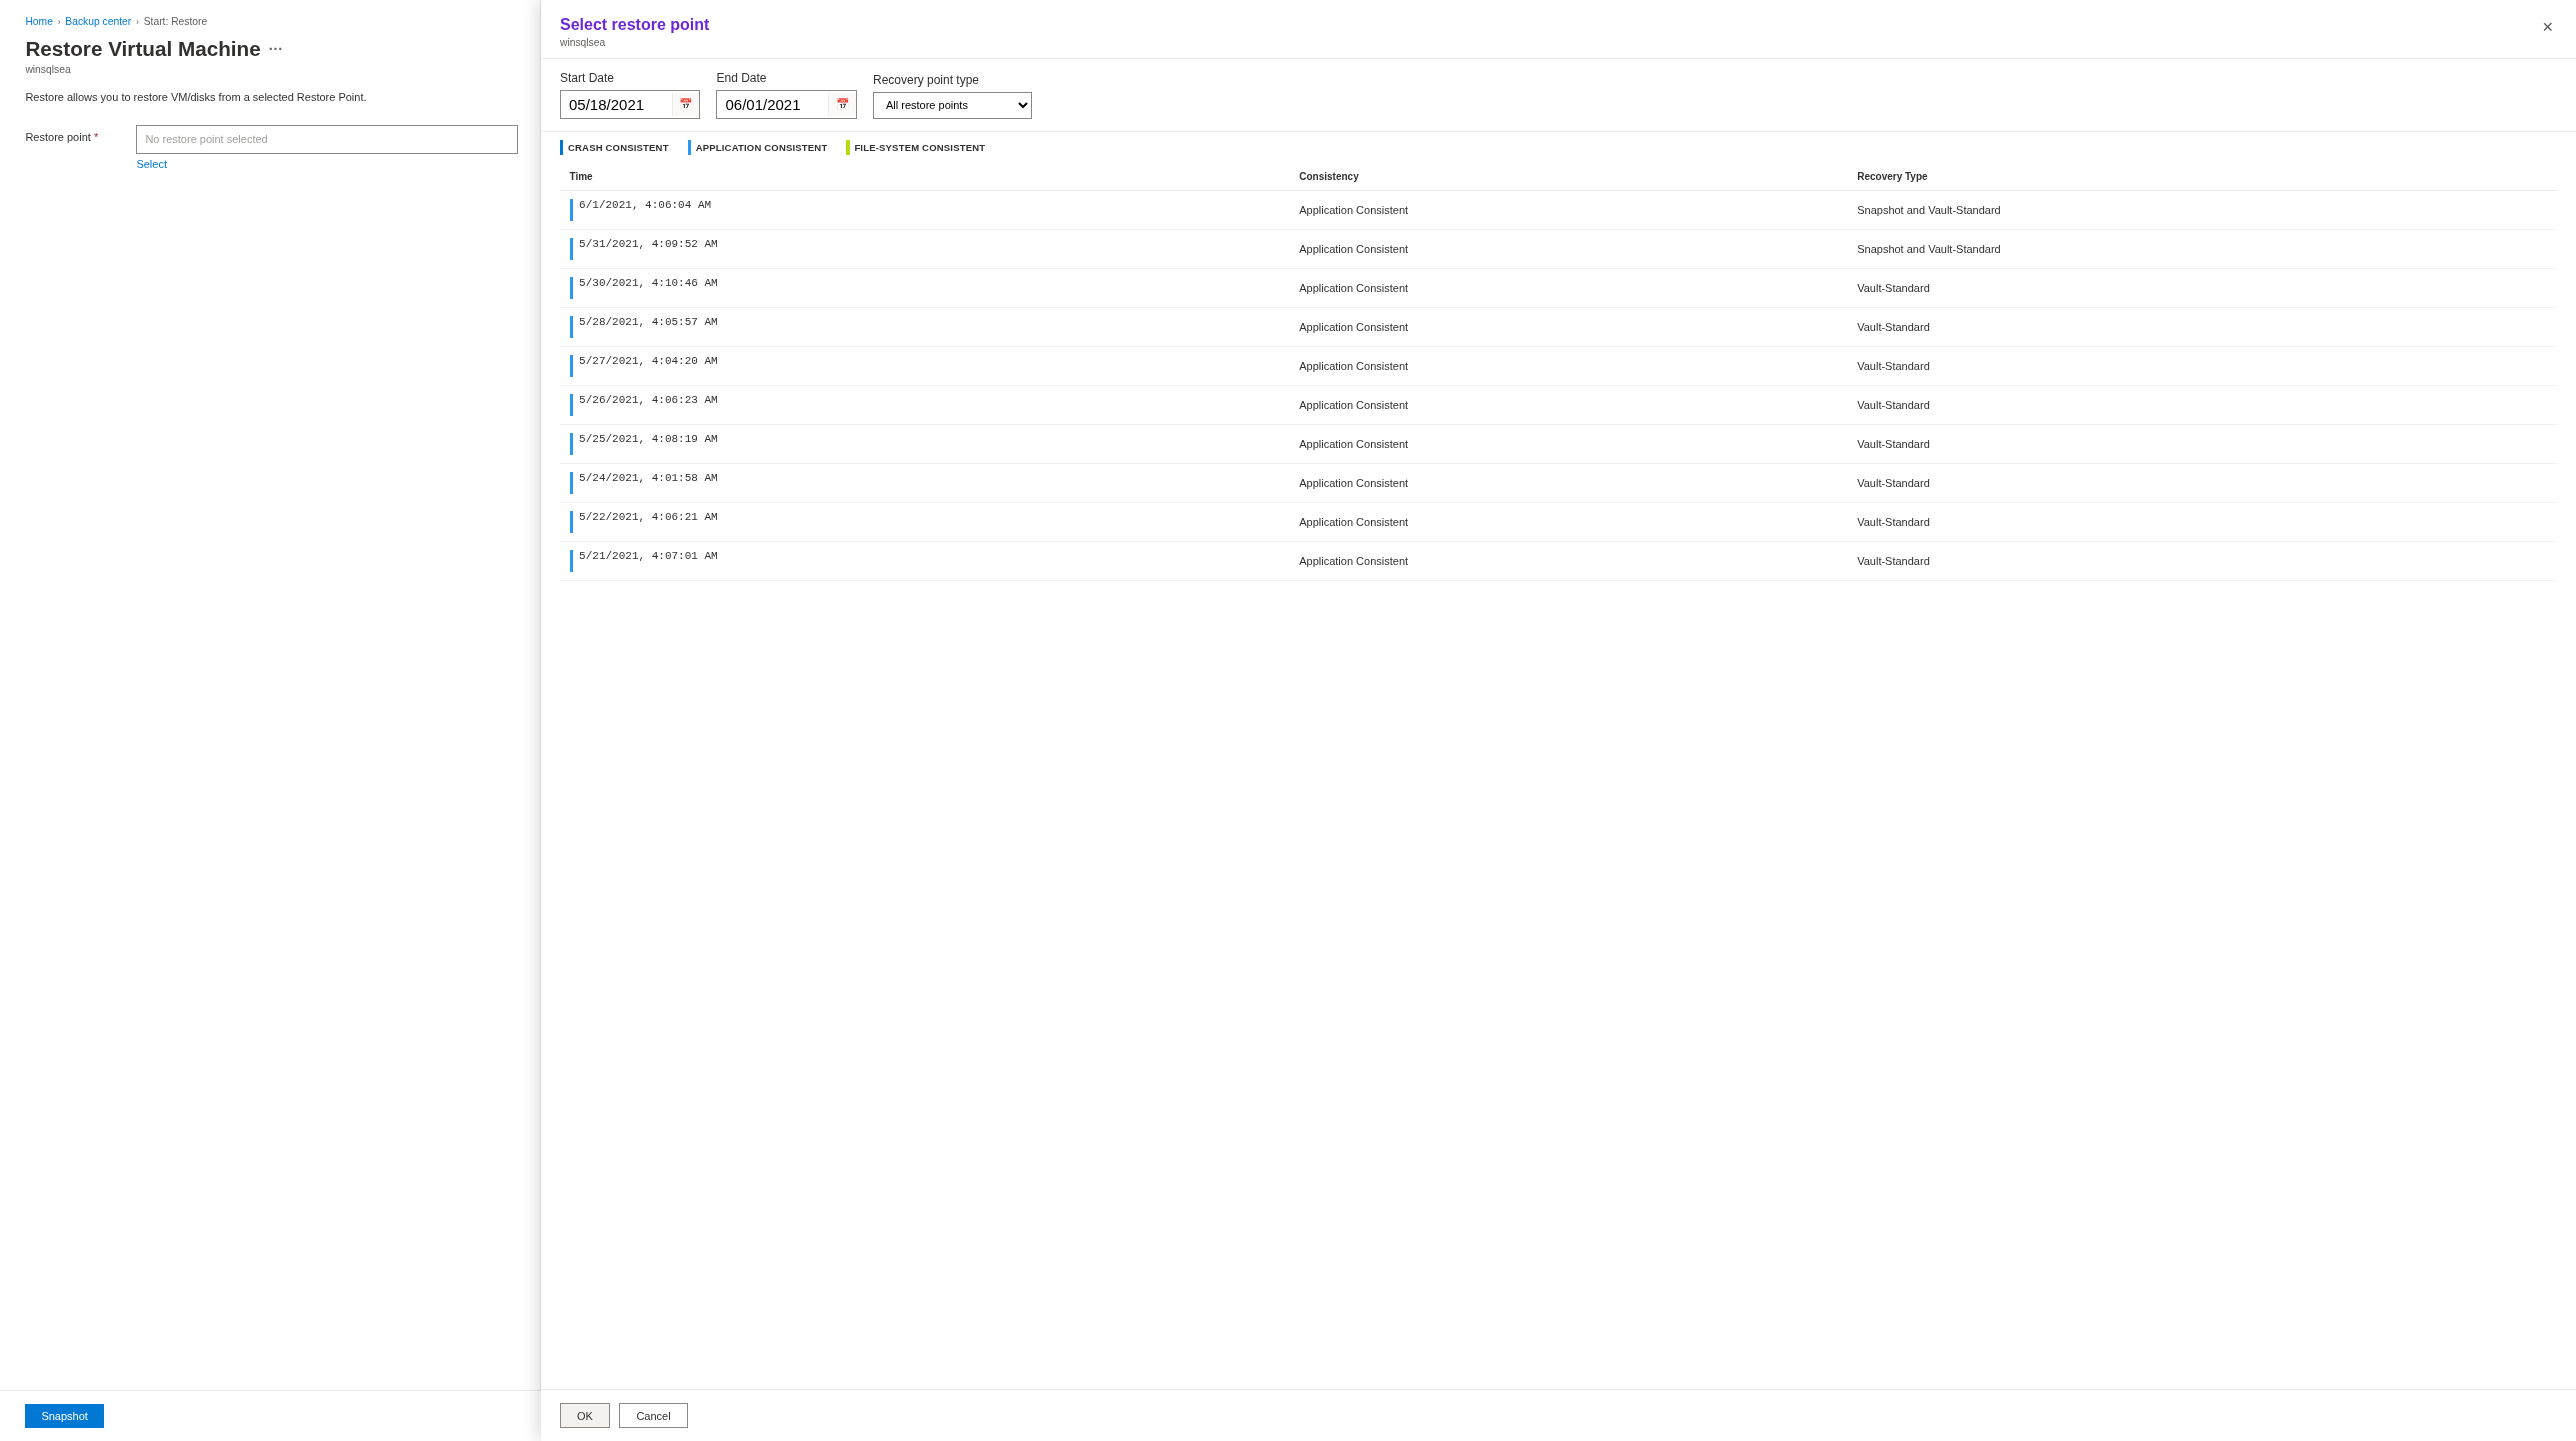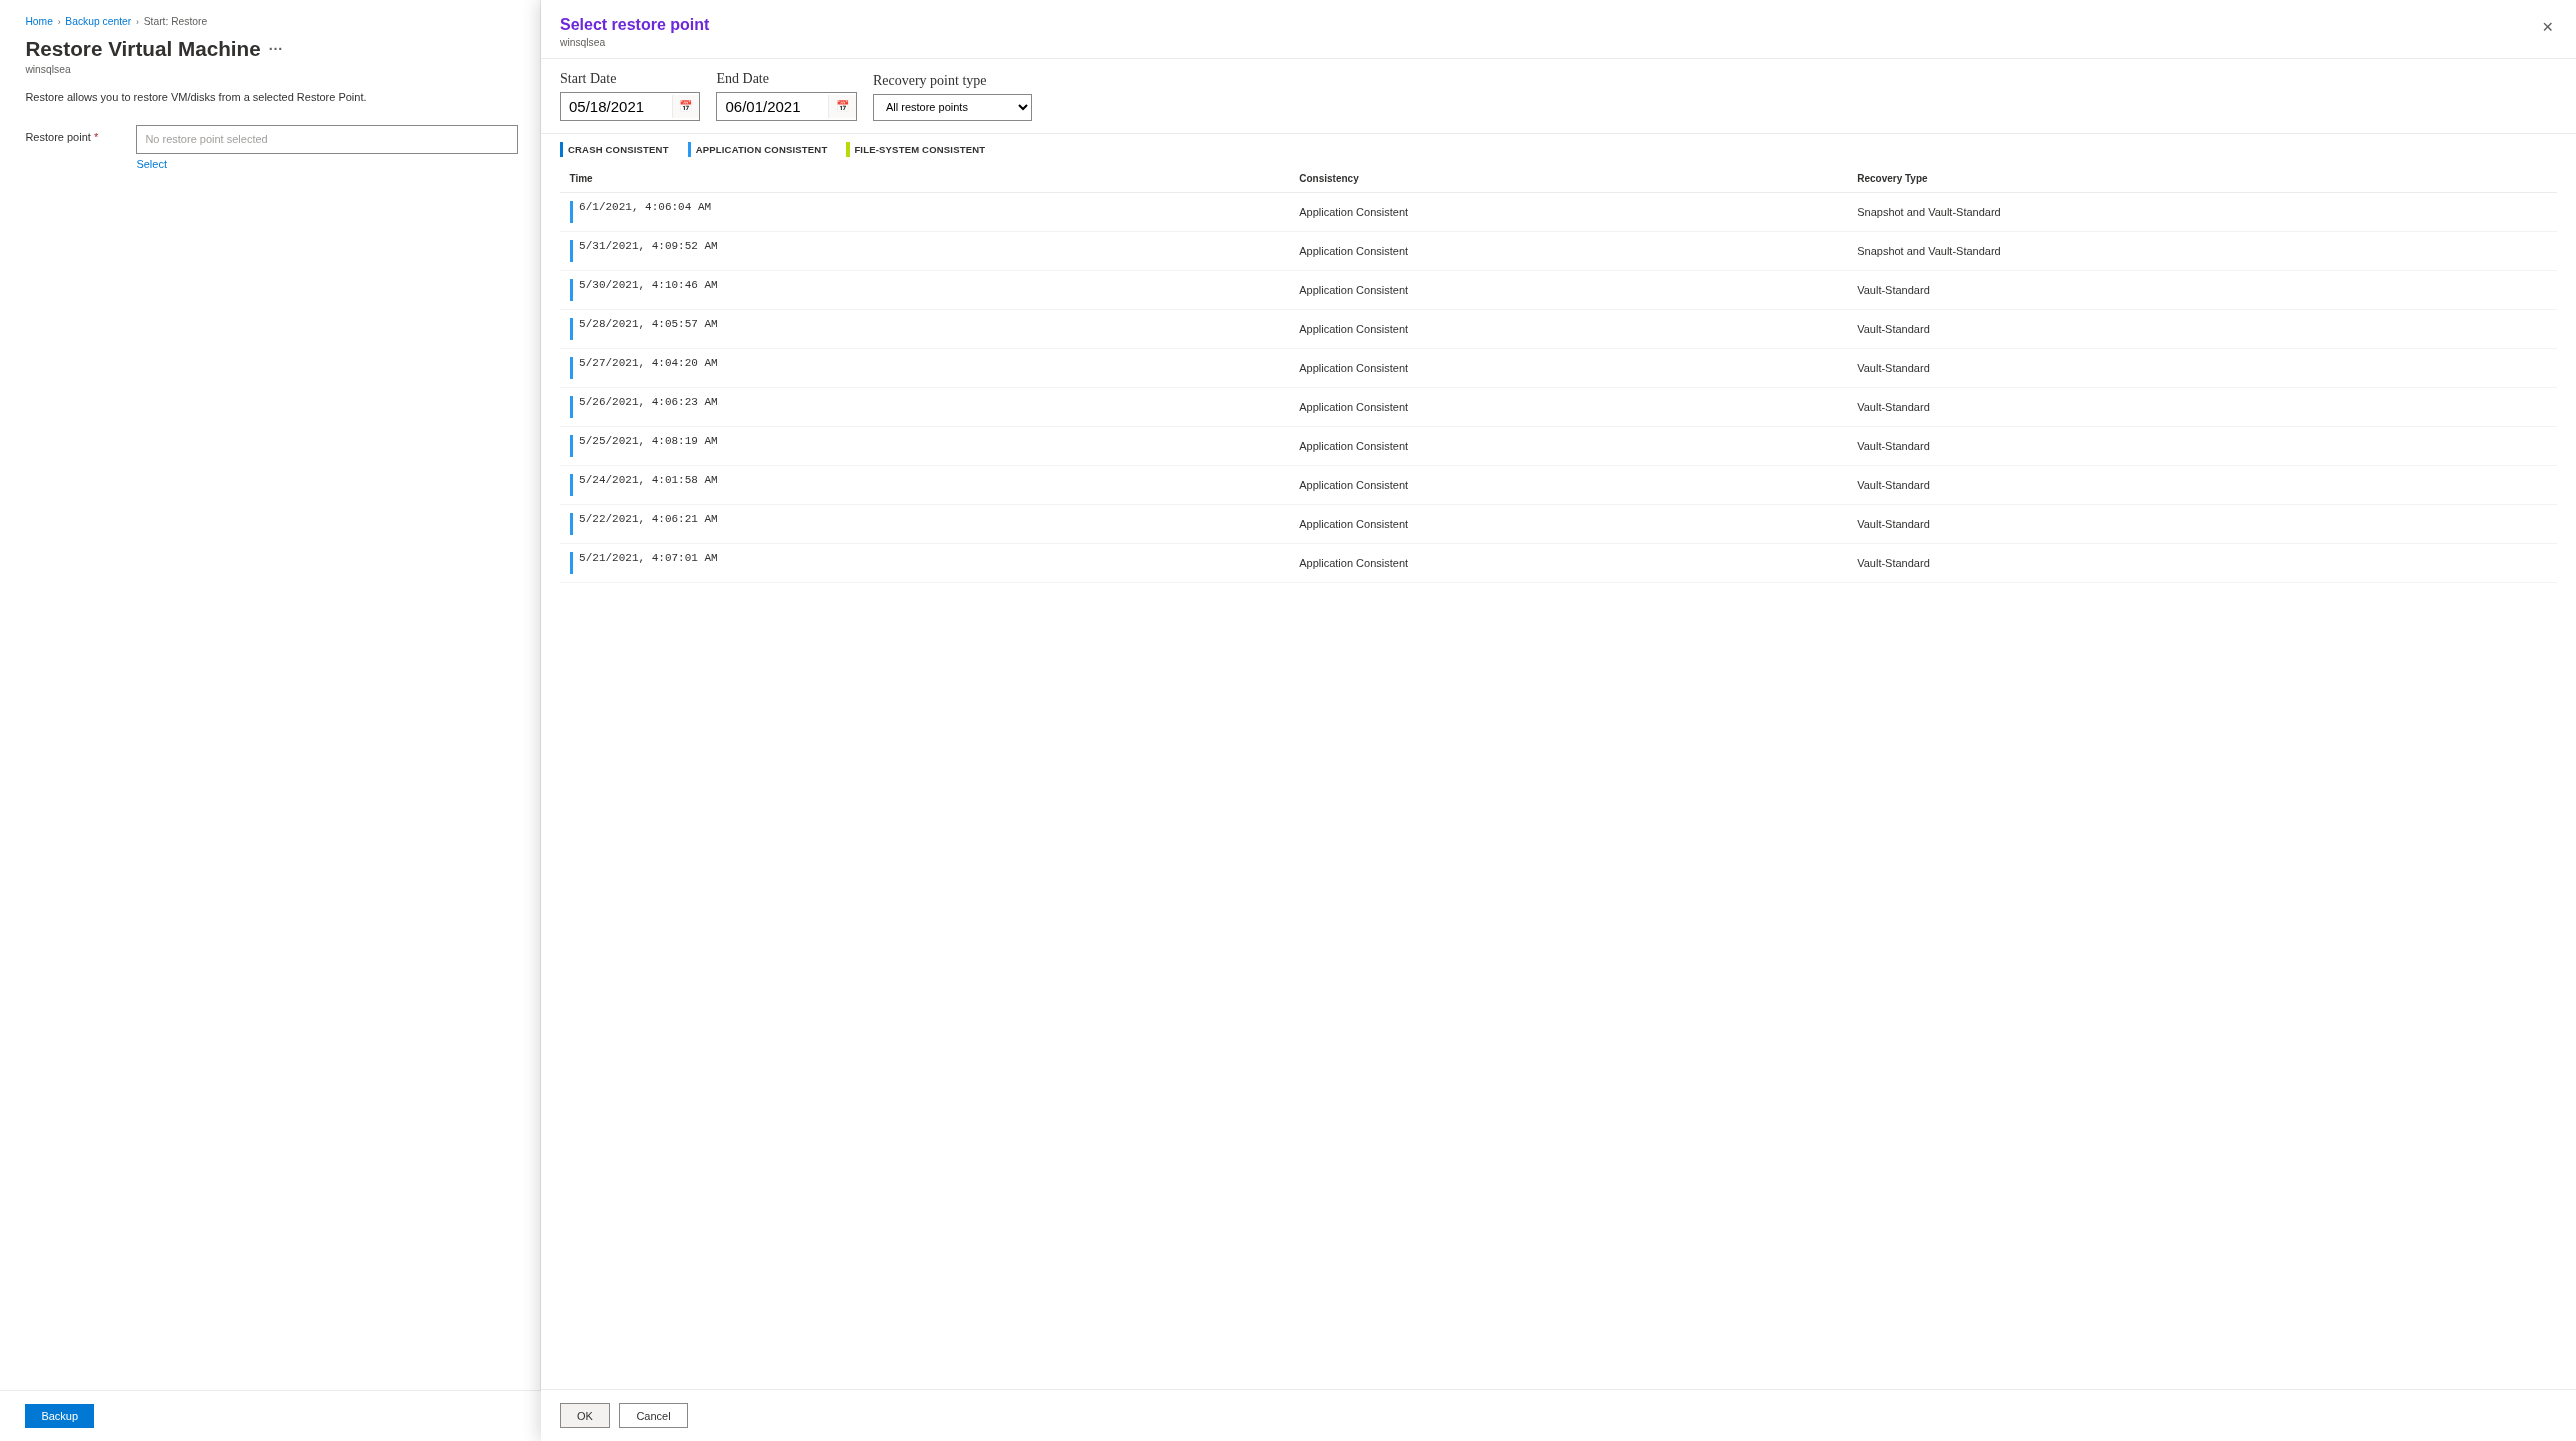--- a/index.html
+++ b/index.html
@@ -32,21 +32,21 @@
     
     .modal-overlay { position: absolute; top: 0; left: 541px; right: 0; bottom: 0; background: #fff; display: flex; flex-direction: column; box-shadow: -3.2px 0 16px rgba(0,0,0,0.15); z-index: 10; }
 
     .modal-header { padding: 16px 19px 9.5px 19px; border-bottom: 0.8px solid #edebe9; display: flex; justify-content: space-between; align-items: flex-start; }
     .modal-title { font-size: 16px; font-weight: 600; color: #6d28d9; }
     .modal-subtitle { font-size: 10.3px; color: #605e5c; margin-top: 3.2px; }
     .close-btn { background: none; border: none; cursor: pointer; font-size: 14.3px; color: #605e5c; padding: 3.2px; }
 
     .modal-filters { padding: 12.7px 19px; display: flex; gap: 16px; align-items: flex-end; border-bottom: 0.8px solid #edebe9; }
     .filter-group { display: flex; flex-direction: column; gap: 4.8px; }
-    .filter-label { font-size: 14px; color: #323130; font-weight: 500; font-family: Liberation Serif, serif; }
+    .filter-label { font-size: 12px; color: #323130; font-weight: 500; }
     .date-input-wrap { display: flex; align-items: center; border: 0.8px solid #8a8886; background: #fff; }
     .date-input { border: none; outline: none; padding: 4.8px 8px; font-size: 15px; font-family: inherit; width: 111px; }
     .calendar-icon { padding: 4.8px 6.4px; cursor: pointer; color: #605e5c; border-left: 0.8px solid #edebe9; background: #faf9f8; }
     .recovery-select { display: flex; align-items: center; border: 0.8px solid #8a8886; background: #fff; min-width: 159px; }
     .recovery-select select { border: none; outline: none; padding: 5.6px 8px; font-size: 11px; font-family: inherit; background: transparent; width: 100%; cursor: pointer; }
 
     .legend { padding: 8px 19px; display: flex; gap: 19px; align-items: flex-start; }
     .legend-item { display: flex; align-items: center; gap: 4.8px; font-size: 9.5px; color: #323130; font-weight: 600; letter-spacing: 0.02em; }
     .legend-bar { width: 3.2px; height: 14.3px; }
     .legend-bar-crash { background: #0078d4; }
@@ -95,21 +95,21 @@
       </div>
       <div>
         <div class="restore-point-input">
           <span>No restore point selected</span>
         </div>
         <a href="#" class="select-link">Select</a>
       </div>
     </div>
 
     <div class="bottom-bar">
-      <button class="restore-btn">Backup</button>
+      <button class="restore-btn">Snapshot</button>
     </div>
   </div>
 
   <div class="modal-overlay">
 
     <div class="modal-header">
       <div>
         <div class="modal-title">Select restore point</div>
         <div class="modal-subtitle">winsqlsea</div>
       </div>

